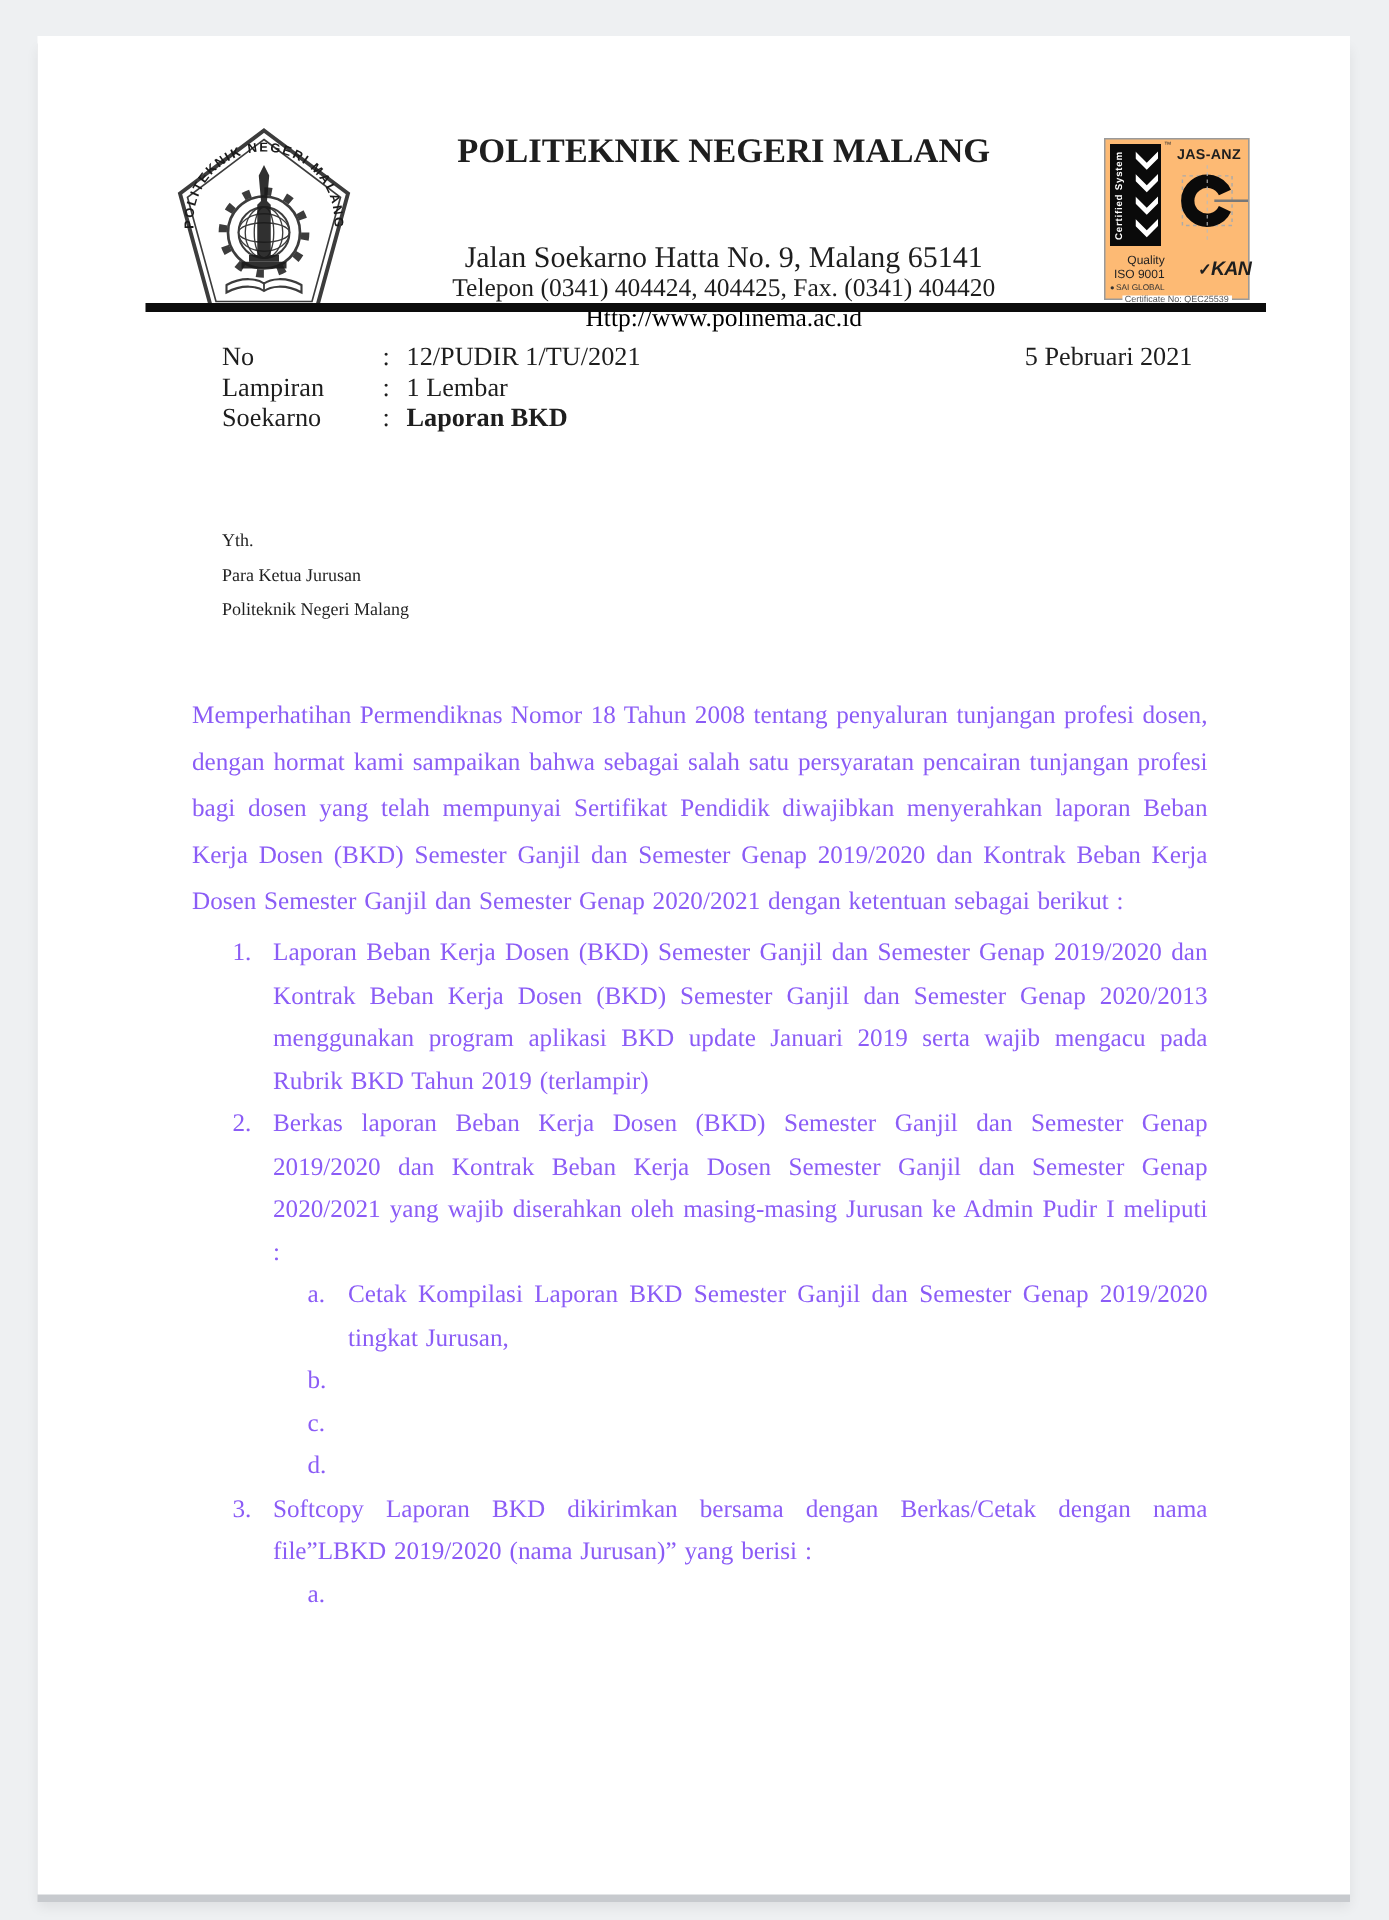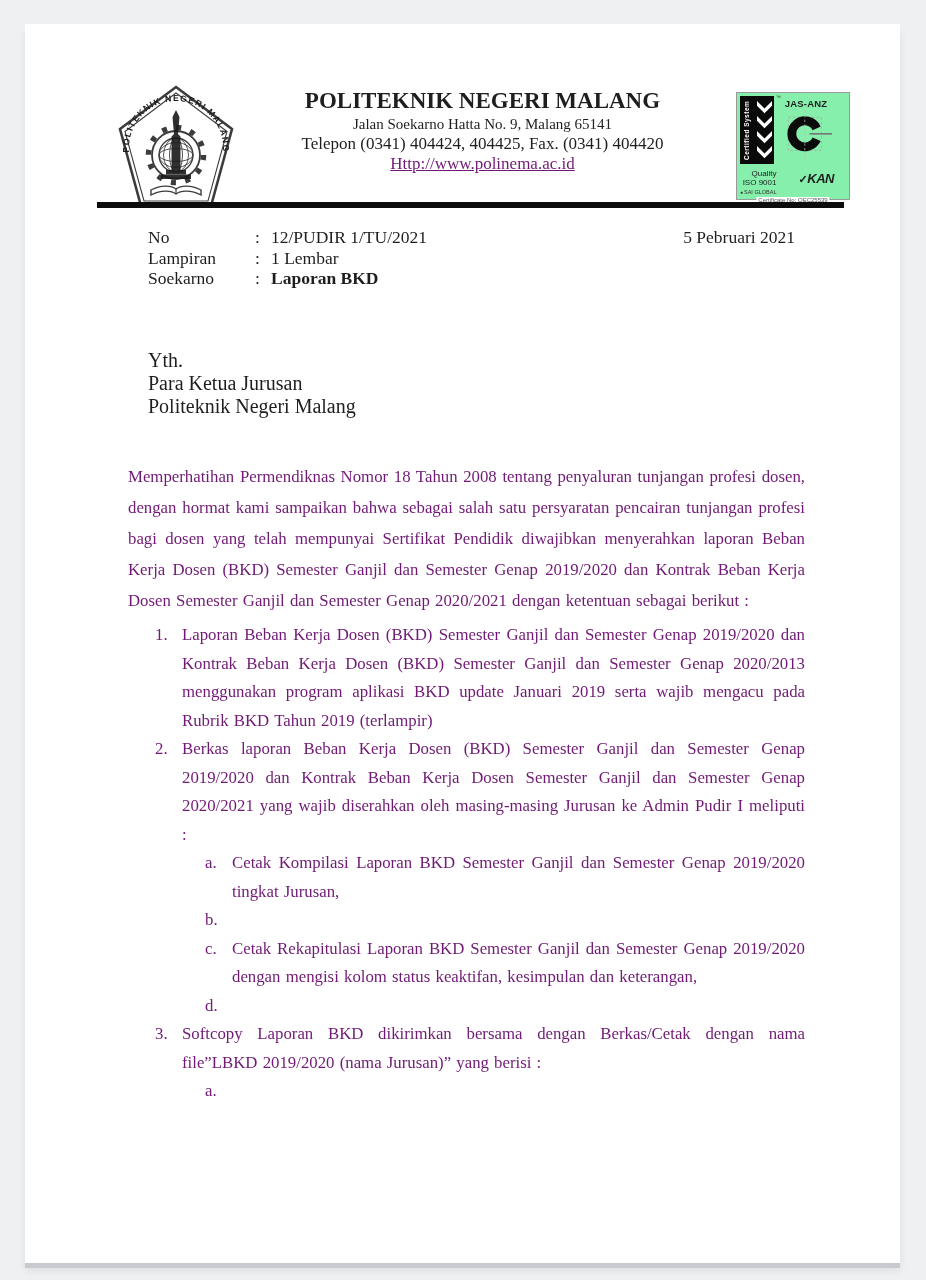--- a/index.html
+++ b/index.html
@@ -16,29 +16,29 @@
     width:875px; height:1239px;
     background:#ffffff;
     box-shadow: 0 5px 0 0 #c7cace, 0 8px 8px rgba(0,0,0,.07);
   }
 
   
   .logo-wrap { position:absolute; left:90px; top:60px; width:122px; height:128px; }
   .head-text { position:absolute; left:205px; top:64px; width:505px; text-align:center; }
   .ministry    { font-size:21px; line-height:24px; white-space:nowrap; }
   .institution { font-size:23px; line-height:26px; font-weight:bold; white-space:nowrap; }
-  .address     { font-size:15px; line-height:20px; }
+  .address     { font-size:20px; line-height:20px;margin-top:48px; }
   .phone       { font-size:17px; line-height:20px; }
-  .website     { font-size:17px; line-height:20px; color:#701a75; text-decoration:underline; }
+  .website     { font-size:17px; line-height:20px; color:#000000; }
   .rule { position:absolute; left:72px; top:178px; width:747px; height:6px; background:#0c0c0c; }
 
   
   .cert {
-    position:absolute; left:711px; top:68px; width:114px; height:108px;
-    border:1px solid #9a9a9a; background:#86efac; box-sizing:border-box;
+    position:absolute; left:711px; top:68px; width:97px; height:108px;
+    border:1px solid #9a9a9a; background:#fdba74; box-sizing:border-box;
     font-family:"Liberation Sans", sans-serif;
   }
   .cert-top { position:relative; height:72px; }
   .cert-bar { position:absolute; left:3px; top:3px; width:34px; height:68px; background:#0a0a0a; }
   .cert-bar-text {
     position:absolute; left:1px; top:0; height:68px; width:12px;
     writing-mode:vertical-rl; transform:rotate(180deg);
     color:#fff; font-size:6.5px; font-weight:bold; letter-spacing:.5px;
     text-align:center; line-height:12px;
   }
@@ -60,24 +60,24 @@
 
   
   .meta { position:absolute; left:123px; top:203px; width:677px; font-size:17.5px; }
   .meta-row { display:flex; line-height:20.5px; }
   .meta-label { width:107px; }
   .meta-colon { width:16px; }
   .meta-value.bold { font-weight:bold; }
   .date { position:absolute; right:30px; top:0; line-height:20.5px; }
 
   
-  .recipient { position:absolute; left:123px; top:325px; font-size:20px; line-height:23px; }
-
-  
-  .letter { position:absolute; left:103px; top:437px; width:677px; font-size:16.8px; color:#701a75; }
+  .recipient { position:absolute; left:123px; top:325px; font-size:12px; line-height:23px; }
+
+  
+  .letter { position:absolute; left:103px; top:437px; width:677px; font-size:16.8px; color:#8b5cf6; }
   .opening { text-align:justify; line-height:31px; word-spacing:1px; }
   .list { margin-top:5px; }
   .li { display:flex; line-height:28.5px; }
   .li.level1 { padding-left:27px; }
   .li.level2 { padding-left:77px; }
   .li .marker { flex:0 0 27px; }
   .li .li-text { flex:1; text-align:justify; word-spacing:1px; }
 </style>
 </head>
 <body>
@@ -203,21 +203,20 @@
 
       <div class="li level2">
         <span class="marker">a.</span>
         <div class="li-text">Cetak Kompilasi Laporan BKD Semester Ganjil dan Semester Genap 2019/2020 tingkat Jurusan,</div>
       </div>
       <div class="li level2">
         <span class="marker">b.</span>
       </div>
       <div class="li level2">
         <span class="marker">c.</span>
-        <div class="li-text">Cetak Rekapitulasi Laporan BKD Semester Ganjil dan Semester Genap 2019/2020 dengan mengisi kolom status keaktifan, kesimpulan dan keterangan,</div>
       </div>
       <div class="li level2">
         <span class="marker">d.</span>
       </div>
 
       <div class="li level1">
         <span class="marker">3.</span>
         <div class="li-text">Softcopy Laporan BKD dikirimkan bersama dengan Berkas/Cetak dengan nama file”LBKD 2019/2020 (nama Jurusan)” yang berisi :</div>
       </div>
       <div class="li level2">

